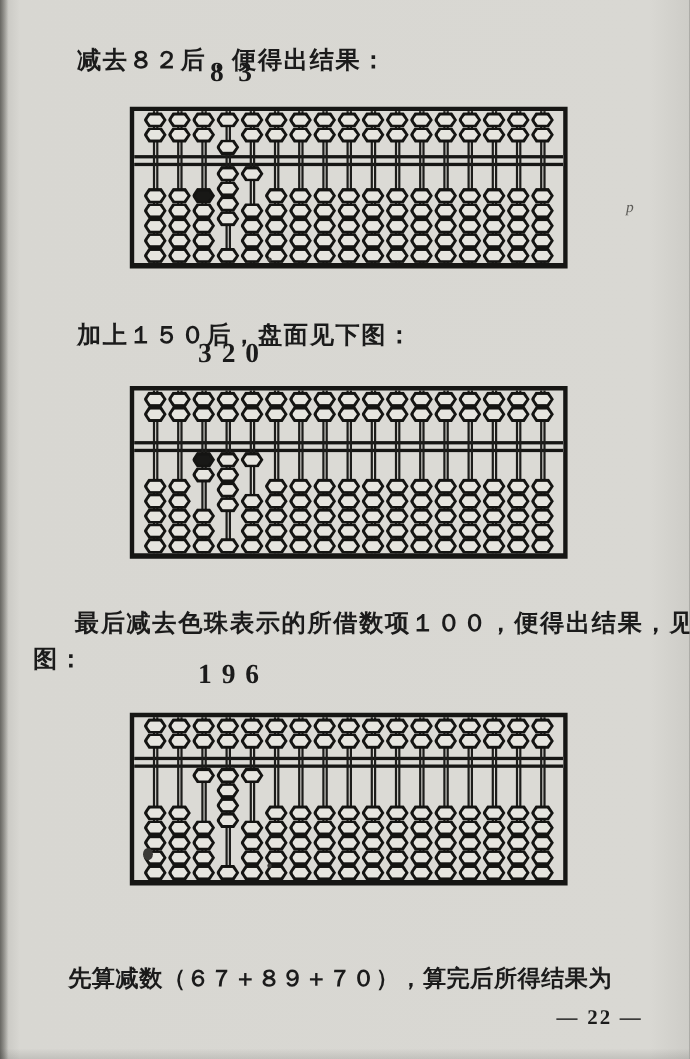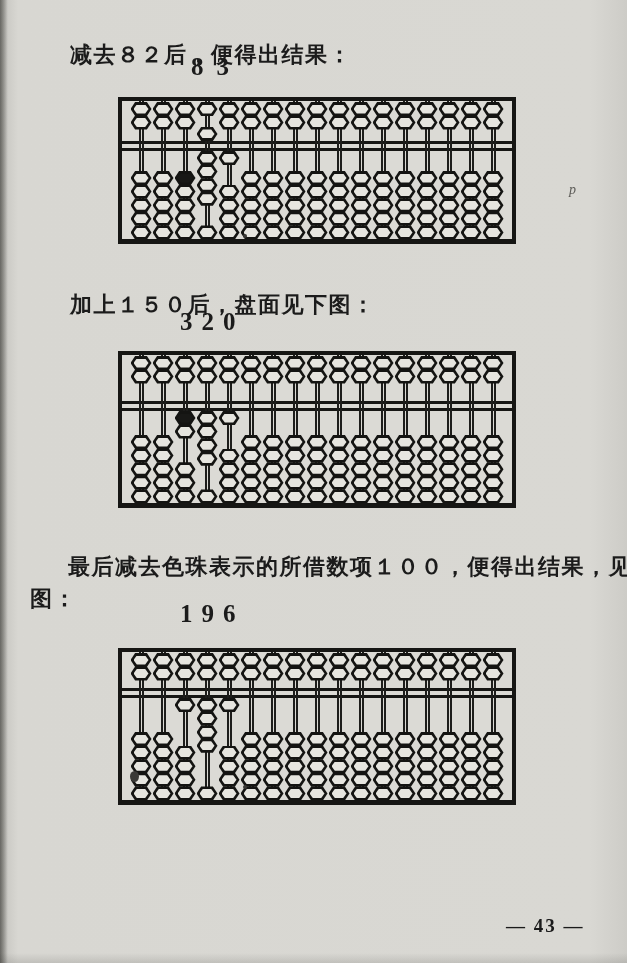--- a/index.html
+++ b/index.html
@@ -1179,20 +1179,21 @@
         <i></i>
       </div>
       <div class="bead" style="left: 360.5px; top: 120.8px;">
         <i></i>
       </div>
       <div class="bead" style="left: 360.5px; top: 134.4px;">
         <i></i>
       </div>
     </div>
 
-
-  <div class="pageno" style="left:506px;top:915px;">— 43 —</div>
+  <p class="t ex" style="left:62px;top:854px;">先算减数（６７＋８９＋７０），算完后所得结果为</p>
+
+  <div class="pageno" style="left:506px;top:915px;">— 22 —</div>
 
   <span class="artifact-p">p</span>
   <div class="blot" style="left:130px;top:771px;width:9px;height:11px;"></div>
   <div class="blot" style="left:243px;top:234px;width:4px;height:4px;"></div>
   <div class="blot" style="left:243px;top:785px;width:4px;height:4px;"></div>
 </div>
 
 </body></html>

